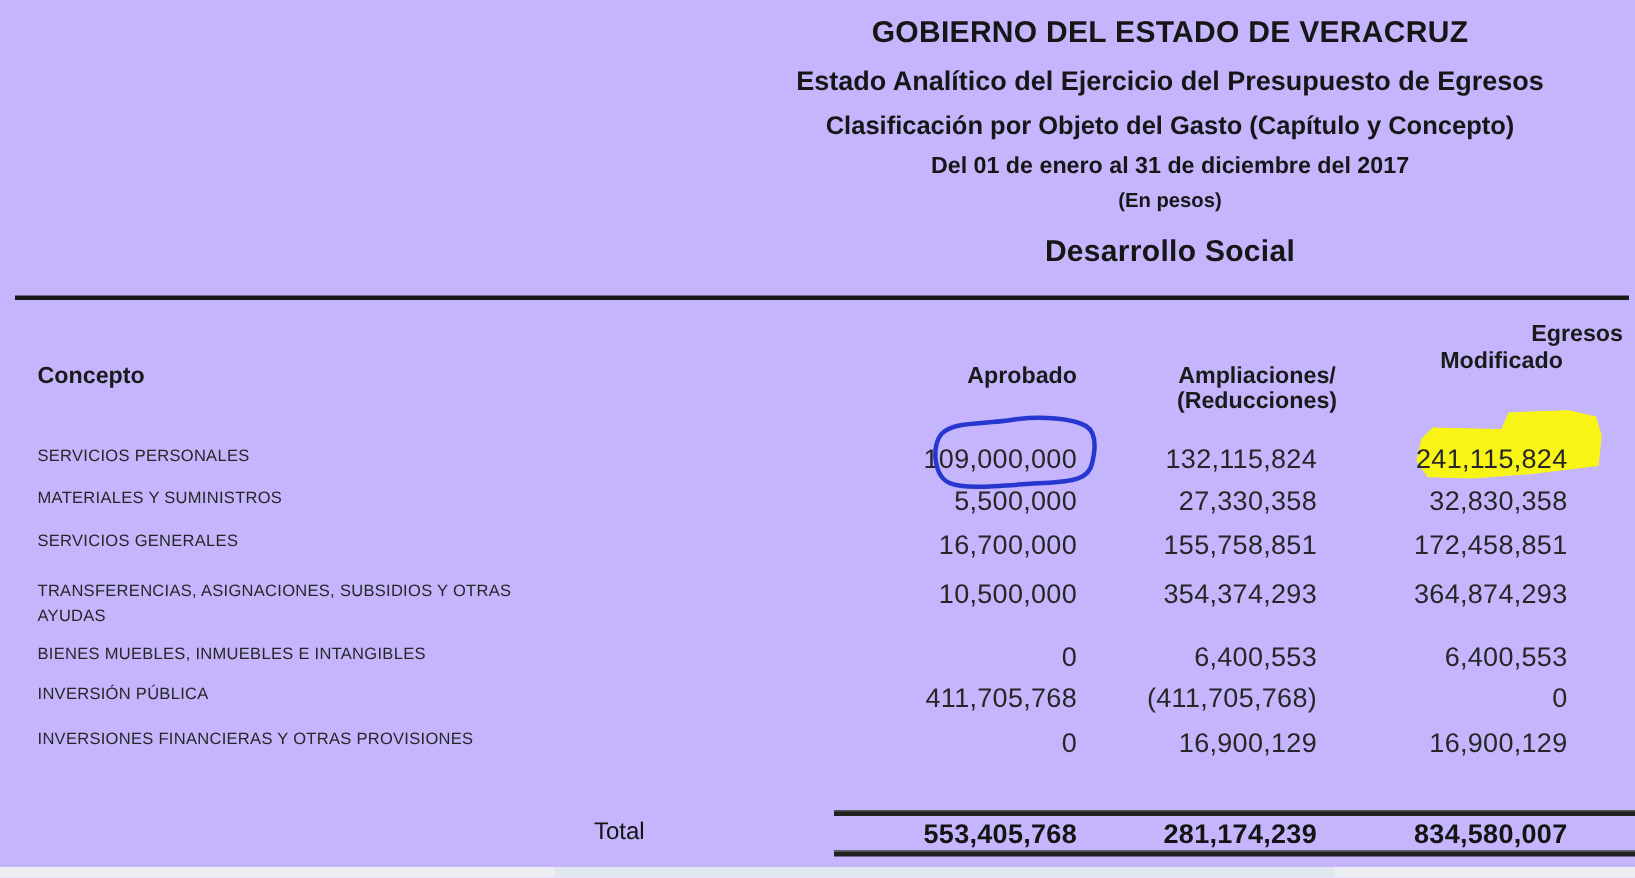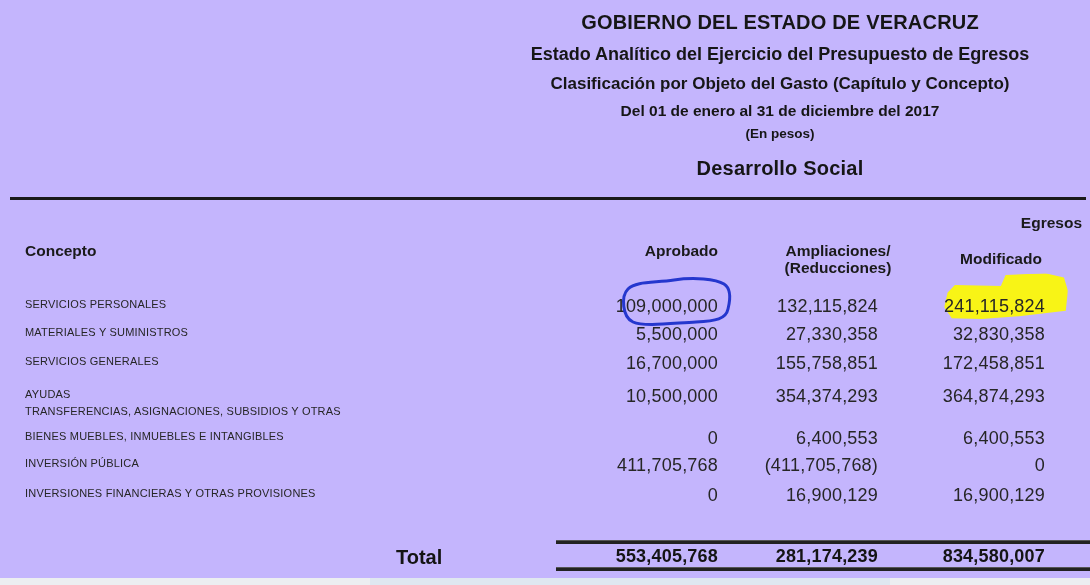--- a/index.html
+++ b/index.html
@@ -20,30 +20,30 @@
   .rule-total-top{position:absolute;left:556px;width:534px;top:540px;height:3px;background:#222;border-top:1px solid #555;}
   .rule-total-bottom{position:absolute;left:556px;width:534px;top:567px;height:3px;background:#222;border-top:1px solid #555;}
   .bottom-band{position:absolute;left:0;width:1090px;top:578px;height:7px;background:#eceef1;}
   .bottom-band-mid{position:absolute;left:370px;width:520px;top:578px;height:7px;background:#dfe7f0;}
   
   .colhdr{position:absolute;font-weight:bold;font-size:15.5px;color:#1a1a1a;line-height:17px;}
   .egresos{top:214px;left:932px;width:150px;text-align:right;}
   .concepto{top:242px;left:25px;width:438px;text-align:left;}
   .aprobado{top:242px;left:568px;width:150px;text-align:right;}
   .ampliaciones{top:242px;left:763px;width:150px;text-align:center;}
-  .modificado{top:250px;left:926px;width:150px;text-align:center;}
+  .modificado{top:232px;left:926px;width:150px;text-align:center;}
   
   .row{position:absolute;left:25px;width:1020px;display:grid;grid-template-columns:530px 163px 160px 167px;z-index:2;}
   .row .lbl{font-size:11px;letter-spacing:0.2px;line-height:17px;color:#262626;}
   .row .num{text-align:right;font-size:18px;letter-spacing:0.2px;color:#262626;}
   .r1{top:296px;} .r2{top:324px;} .r3{top:353px;} .r4{top:386px;}
   .r5{top:428px;} .r6{top:455px;} .r7{top:485px;}
   .total-row{top:546px;font-weight:bold;}
   .total-row .num{font-weight:bold;color:#141414;}
-  .total-label{position:absolute;left:396px;top:546px;font-size:20px;font-weight:bold;color:#141414;z-index:2;}
+  .total-label{position:absolute;left:396px;top:546px;font-size:16px;font-weight:normal;color:#141414;z-index:2;}
   
   .circle-svg{position:absolute;left:616px;top:275px;width:120px;height:56px;z-index:3;pointer-events:none;}
   .highlight{
     position:absolute;left:944px;top:274px;width:124px;height:46px;z-index:1;
     background:#f8f416;
     clip-path:polygon(3% 38%,9% 22%,46% 26%,50% 2%,82% 0%,97% 10%,100% 38%,98% 82%,62% 92%,30% 97%,6% 94%,0% 70%);
     transform:rotate(-1deg);
   }
 </style>
 </head>
@@ -84,22 +84,22 @@
     <div class="num">32,830,358</div>
   </div>
   <div class="row r3">
     <div class="lbl">SERVICIOS GENERALES</div>
     <div class="num">16,700,000</div>
     <div class="num">155,758,851</div>
     <div class="num">172,458,851</div>
   </div>
   <div class="row r4">
     <div class="lbl">
+      <div>TRANSFERENCIAS, ASIGNACIONES, SUBSIDIOS Y OTRAS</div>
       <div>AYUDAS</div>
-      <div>TRANSFERENCIAS, ASIGNACIONES, SUBSIDIOS Y OTRAS</div>
     </div>
     <div class="num">10,500,000</div>
     <div class="num">354,374,293</div>
     <div class="num">364,874,293</div>
   </div>
   <div class="row r5">
     <div class="lbl">BIENES MUEBLES, INMUEBLES E INTANGIBLES</div>
     <div class="num">0</div>
     <div class="num">6,400,553</div>
     <div class="num">6,400,553</div>

